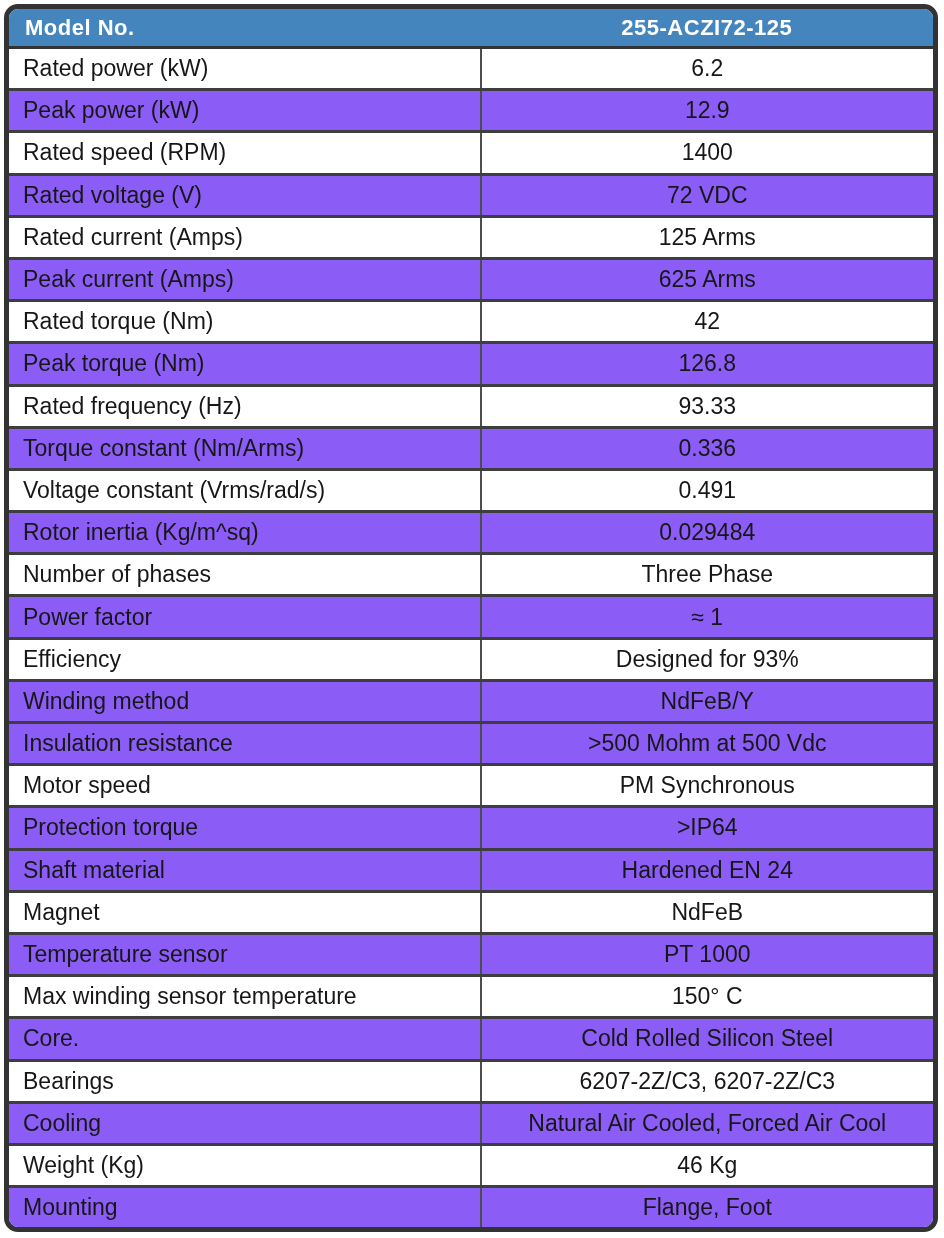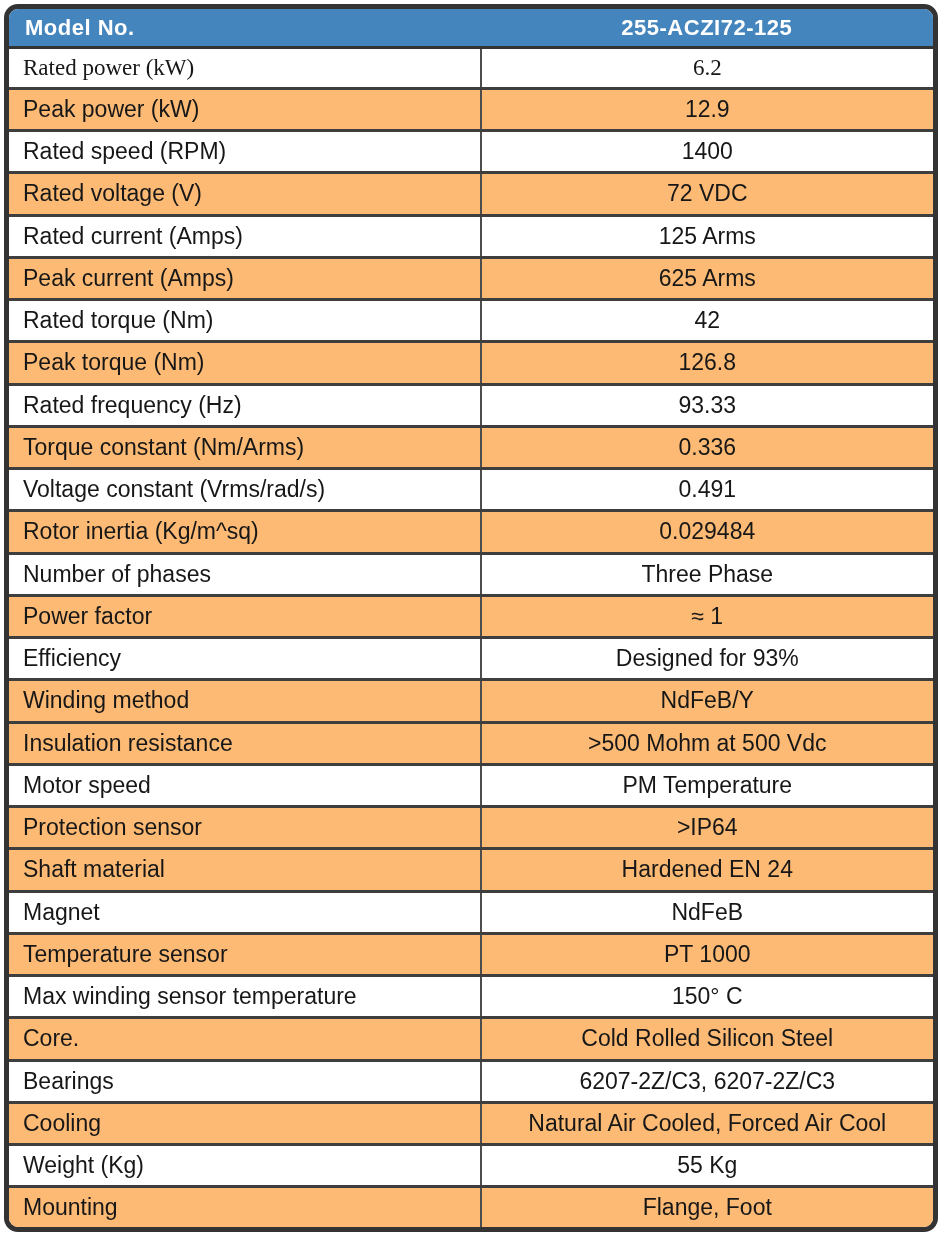--- a/index.html
+++ b/index.html
@@ -49,30 +49,30 @@
   table.spec td {
     font-size: 23px;
     color: #171717;
     padding: 0;
     border-top: 3px solid #3e3e3e;
     background: #ffffff;
     vertical-align: middle;
     overflow: hidden;
     white-space: nowrap;
   }
-  table.spec tr:first-child td { border-top: none; font-family: Liberation Serif, serif; }
+  table.spec tr:first-child td { border-top: none; }
   table.spec td.label-cell {
     text-align: left;
     padding-left: 14px;
     border-right: 2px solid #4d4d4d;
   }
   table.spec td.value-cell {
     text-align: center;
   }
-  table.spec tr.alt td { background: #fdba74; }
+  table.spec tr.alt td { background: #8b5cf6; }
 </style>
 </head>
 <body>
 
 <div class="table-wrap">
   <table class="spec">
     <thead>
       <tr>
         <th class="label-col">Model No.</th>
         <th class="value-col">255-ACZI72-125</th>
@@ -142,24 +142,24 @@
         <tr class="alt">
           <td class="label-cell">Winding method</td>
           <td class="value-cell">NdFeB/Y</td>
         </tr>
         <tr class="alt">
           <td class="label-cell">Insulation resistance</td>
           <td class="value-cell">&gt;500 Mohm at 500 Vdc</td>
         </tr>
         <tr>
           <td class="label-cell">Motor speed</td>
-          <td class="value-cell">PM Temperature</td>
+          <td class="value-cell">PM Synchronous</td>
         </tr>
         <tr class="alt">
-          <td class="label-cell">Protection sensor</td>
+          <td class="label-cell">Protection torque</td>
           <td class="value-cell">&gt;IP64</td>
         </tr>
         <tr class="alt">
           <td class="label-cell">Shaft material</td>
           <td class="value-cell">Hardened EN 24</td>
         </tr>
         <tr>
           <td class="label-cell">Magnet</td>
           <td class="value-cell">NdFeB</td>
         </tr>
@@ -178,21 +178,21 @@
         <tr>
           <td class="label-cell">Bearings</td>
           <td class="value-cell">6207-2Z/C3, 6207-2Z/C3</td>
         </tr>
         <tr class="alt">
           <td class="label-cell">Cooling</td>
           <td class="value-cell">Natural Air Cooled, Forced Air Cool</td>
         </tr>
         <tr>
           <td class="label-cell">Weight (Kg)</td>
-          <td class="value-cell">55 Kg</td>
+          <td class="value-cell">46 Kg</td>
         </tr>
         <tr class="alt">
           <td class="label-cell">Mounting</td>
           <td class="value-cell">Flange, Foot</td>
         </tr>
       </tbody>
   </table>
 </div>
 
 </body></html>

